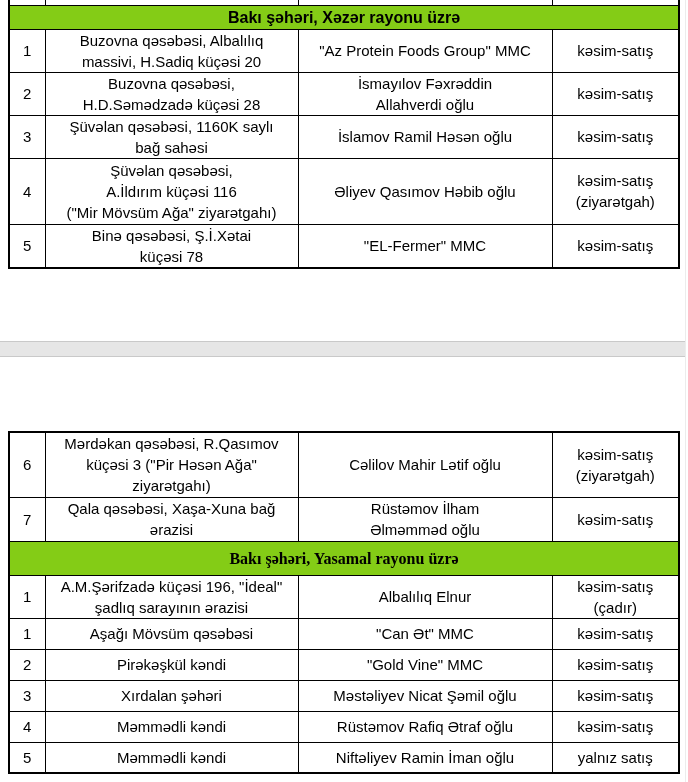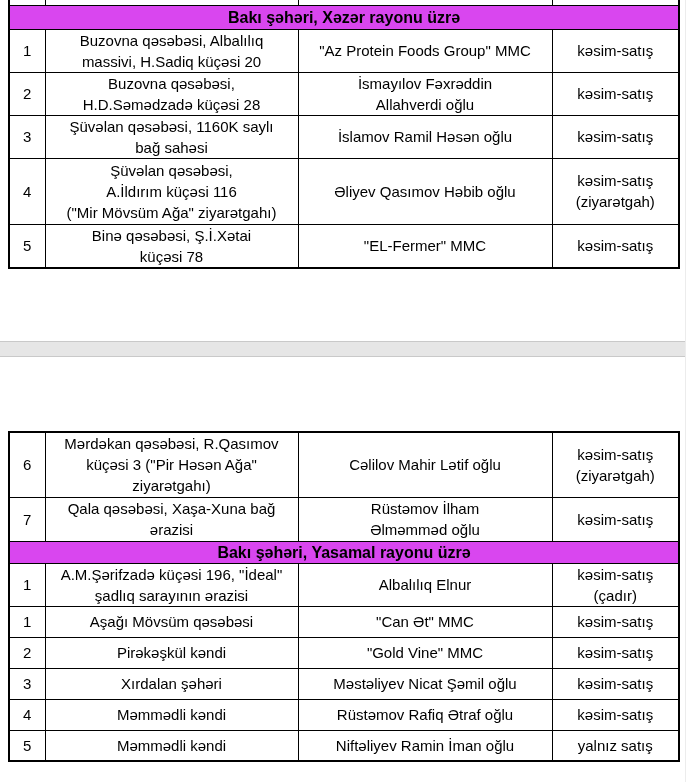--- a/index.html
+++ b/index.html
@@ -23,29 +23,29 @@
   .doc-table td {
     border: 1px solid #000000;
     text-align: center;
     vertical-align: middle;
     padding: 0 4px;
     line-height: 21px;
     white-space: pre-line;
     overflow: hidden;
   }
   td.section-header {
-    background: #d946ef;
+    background: #84cc16;
     font-weight: bold;
     font-size: 16px;
     white-space: nowrap;
     margin-top: 33px;
   }
   #table-page1 { top: -38px; }
   #table-page2 { top: 431px; }
-  tr.h22 { height: 22px; }
+  tr.h22 { height: 34px; font-family: Liberation Serif, serif; }
   tr.h24 { height: 24px; }
   tr.h31 { height: 31px; }
   tr.h41 { height: 41px; }
   tr.h42 { height: 42px; }
   tr.h44 { height: 44px; }
   tr.h65 { height: 65px; }
   tr.h66 { height: 66px; }
   .page-gap {
     position: absolute;
     left: 0; top: 341px;

